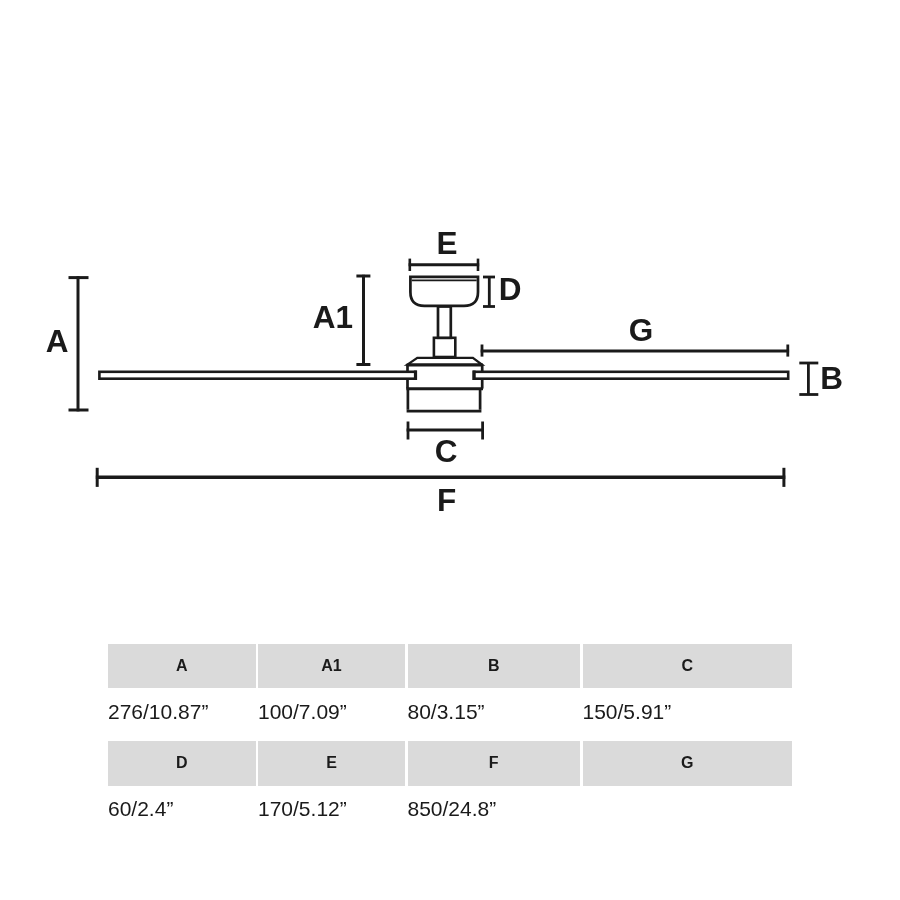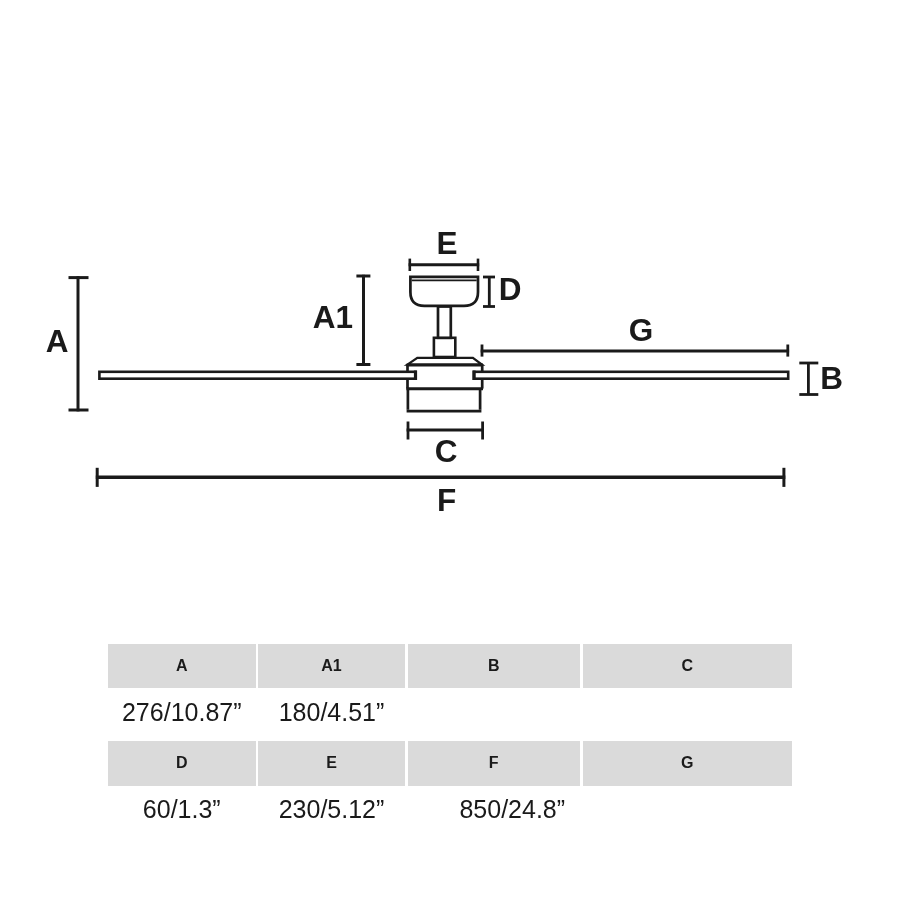--- a/index.html
+++ b/index.html
@@ -7,21 +7,21 @@
   #diagram{position:absolute;left:0;top:0;}
   #tbl{position:absolute;left:108px;top:642px;width:684px;color:#1a1a1a;}
   .row{display:flex;}
   .row .c1{width:147.5px;}
   .row .c2{width:147px;margin-left:2.5px;}
   .row .c3{width:172.5px;margin-left:2.5px;}
   .row .c4{width:209.5px;margin-left:2.5px;}
   .hdr{height:44.5px;}
   .hdr div{background:#dadada;font-weight:bold;font-size:16px;line-height:44.5px;text-align:center;position:relative;top:1.5px;}
   .val{height:53px;}
-  .val div{font-size:25px;line-height:50px;text-align:center;}
+  .val div{font-size:21px;line-height:50px;text-align:left;}
 </style>
 </head>
 <body>
 <svg id="diagram" width="900" height="560" viewBox="0 0 900 560">
   <g stroke="#1a1a1a" fill="none">
 
     <line x1="68.5" y1="277.6" x2="88.5" y2="277.6" stroke-width="3"></line>
     <line x1="68.5" y1="410" x2="88.5" y2="410" stroke-width="3"></line>
     <line x1="78" y1="276.2" x2="78" y2="411.4" stroke-width="3"></line>
 
@@ -92,26 +92,28 @@
 </svg>
 <div id="tbl">
   <div class="row hdr">
       <div class="c1">A</div>
       <div class="c2">A1</div>
       <div class="c3">B</div>
       <div class="c4">C</div>
     </div>
   <div class="row val">
       <div class="c1">276/10.87”</div>
-      <div class="c2">180/4.51”</div>
+      <div class="c2">100/7.09”</div>
+      <div class="c3">80/3.15”</div>
+      <div class="c4">150/5.91”</div>
     </div>
   <div class="row hdr">
       <div class="c1">D</div>
       <div class="c2">E</div>
       <div class="c3">F</div>
       <div class="c4">G</div>
     </div>
   <div class="row val">
-      <div class="c1">60/1.3”</div>
-      <div class="c2">230/5.12”</div>
+      <div class="c1">60/2.4”</div>
+      <div class="c2">170/5.12”</div>
       <div class="c4">850/24.8”</div>
     </div>
 </div>
 
 </body></html>

